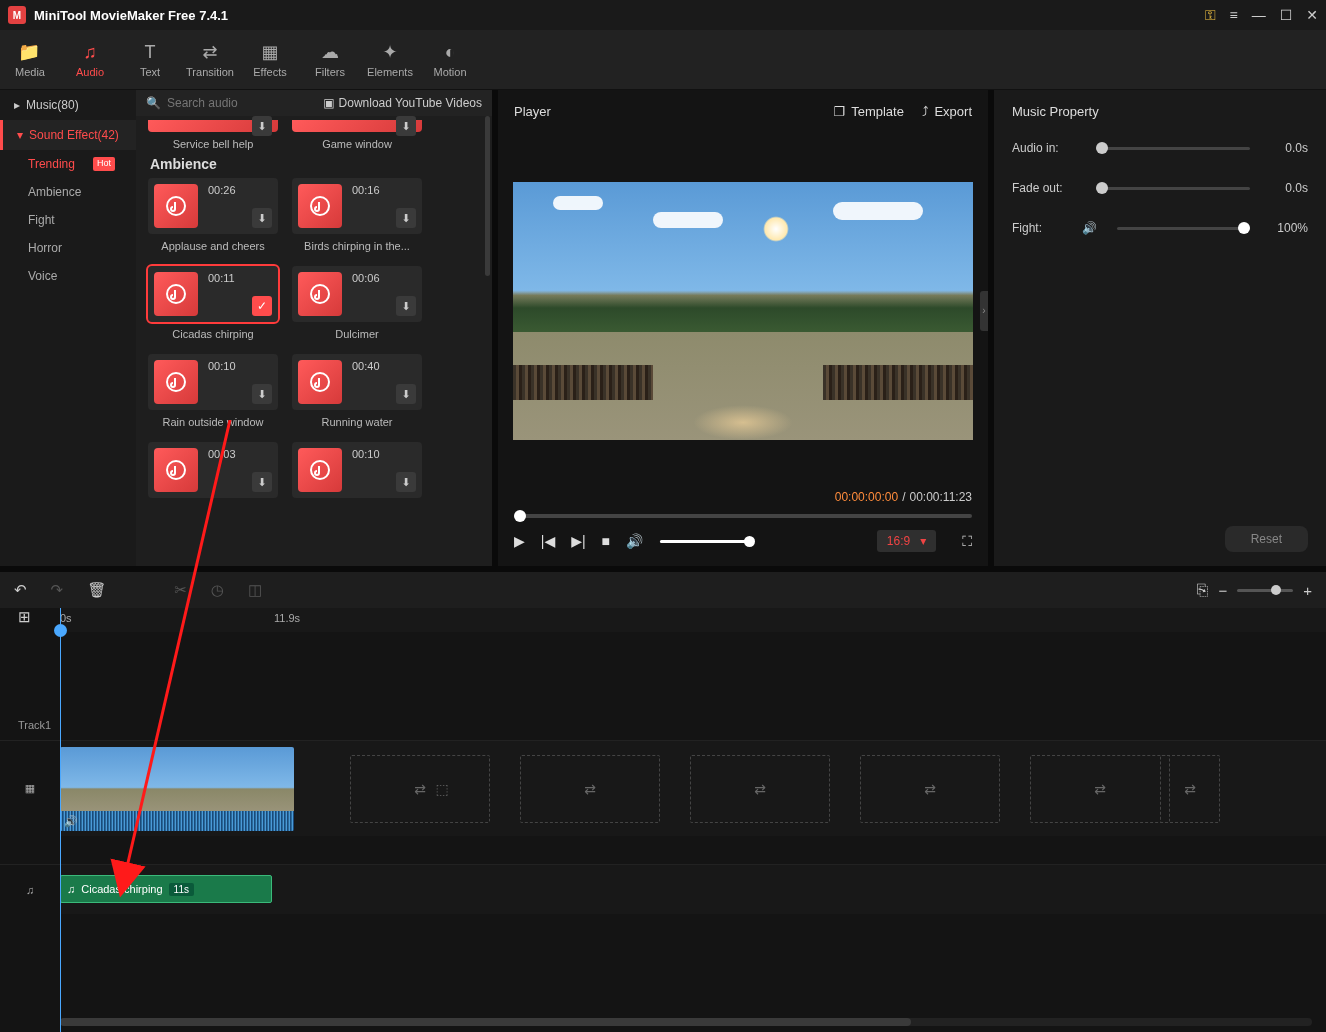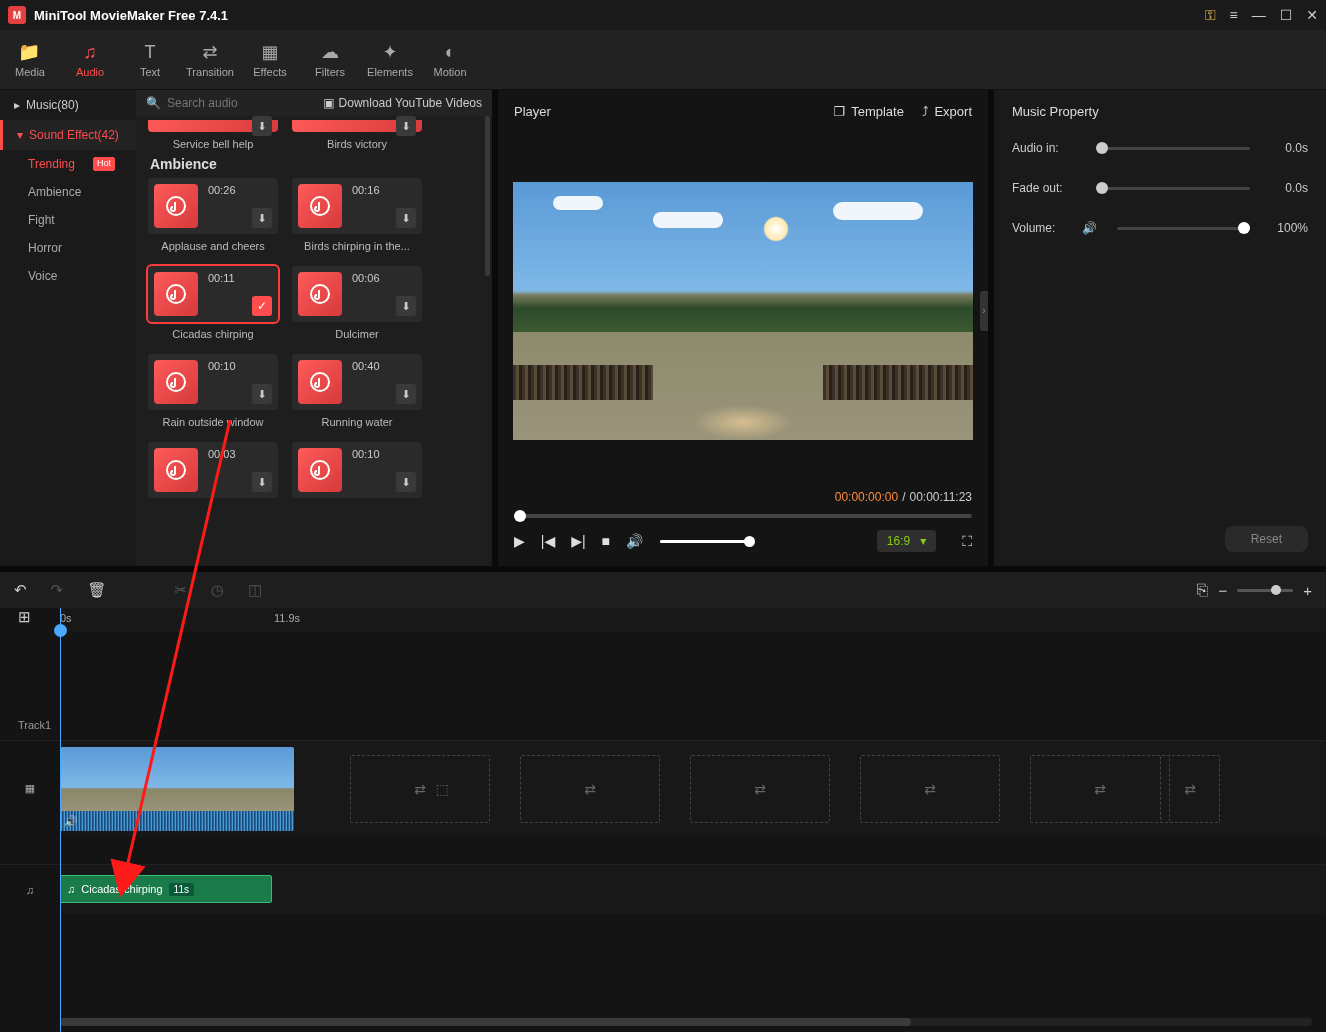--- a/index.html
+++ b/index.html
@@ -62,21 +62,21 @@
 .seek { height:4px; background:#444; border-radius:2px; position:relative; margin-bottom:12px; }
 .seek-knob { position:absolute; left:0; top:-4px; width:12px; height:12px; background:#fff; border-radius:50%; }
 .time-row { display:flex; justify-content:flex-end; gap:4px; font-size:12px; margin-bottom:10px; margin-top:-6px; }
 .cur-time { color:#ff8c3c; }
 .tot-time { color:#ccc; }
 .ctrl-row { display:flex; align-items:center; gap:16px; }
 .ctrl-btn { color:#ddd; font-size:14px; cursor:pointer; }
 .vol-slider { width:90px; height:3px; background:#666; position:relative; border-radius:2px; }
 .vol-slider .fill { position:absolute; left:0; top:0; height:100%; background:#fff; border-radius:2px; width:100%; }
 .vol-slider .knob { position:absolute; right:-5px; top:-4px; width:11px; height:11px; background:#fff; border-radius:50%; }
-.aspect { margin-left:auto; background:#2f2f2f; padding:4px 10px; border-radius:3px; display:flex; align-items:center; gap:10px; color:#84cc16; font-size:12px; }
+.aspect { margin-left:auto; background:#2f2f2f; padding:4px 10px; border-radius:3px; display:flex; align-items:center; gap:10px; color:#ef4444; font-size:12px; }
 .fullscreen { color:#ccc; margin-left:10px; font-size:14px; cursor:pointer; }
 
 .panel { flex:1; background:#1a1a1a; margin-left:6px; padding:14px 18px; display:flex; flex-direction:column; }
 .panel-title { color:#ddd; font-size:13px; margin-bottom:22px; }
 .prop-row { display:flex; align-items:center; margin-bottom:26px; font-size:12px; color:#ccc; }
 .prop-label { width:70px; }
 .slider { flex:1; height:3px; background:#444; position:relative; border-radius:2px; margin:0 14px; }
 .slider .knob { position:absolute; left:0; top:-5px; width:12px; height:12px; background:#ccc; border-radius:50%; }
 .prop-val { width:44px; text-align:right; }
 .reset-btn { margin-top:auto; align-self:flex-end; background:#2a2a2a; color:#888; padding:6px 26px; border-radius:8px; font-size:12px; cursor:pointer; }
@@ -177,21 +177,21 @@
         <div class="card-wrap">
           <div class="partial-card">
               <div class="dl-btn">⬇</div>
             </div>
           <div class="card-label">Service bell help</div>
         </div>
         <div class="card-wrap">
           <div class="partial-card">
               <div class="dl-btn">⬇</div>
             </div>
-          <div class="card-label">Birds victory</div>
+          <div class="card-label">Game window</div>
         </div>
       </div>
       <div class="section-title">Ambience</div>
       <div class="card-grid" id="card-grid">
           <div class="card-wrap">
             <div class="card">
               <div class="card-row">
                 <div class="thumb">
                   <svg class="note-icon" viewBox="0 0 24 24">
                     <circle cx="12" cy="12" r="9" fill="none" stroke="#fff" stroke-width="2"></circle>
@@ -377,21 +377,21 @@
       <div class="prop-val">0.0s</div>
     </div>
     <div class="prop-row">
       <div class="prop-label">Fade out:</div>
       <div class="slider">
           <div class="knob"></div>
         </div>
       <div class="prop-val">0.0s</div>
     </div>
     <div class="prop-row">
-      <div class="prop-label">Volume:</div>
+      <div class="prop-label">Fight:</div>
       <span style="margin-right:6px;">🔊</span>
       <div class="slider">
           <div class="knob" style="left:auto;right:0;background:#fff;"></div>
         </div>
       <div class="prop-val">100%</div>
     </div>
     <div class="reset-btn">Reset</div>
   </div>
 </div>
 

